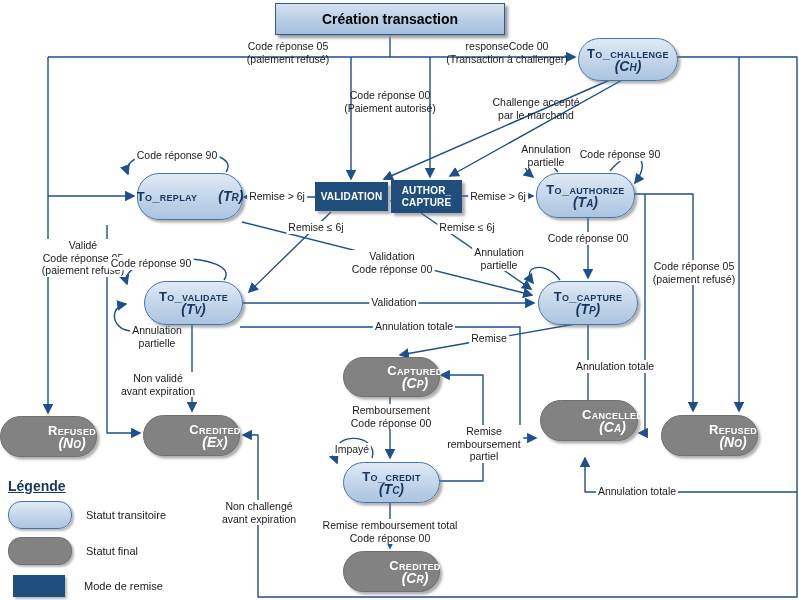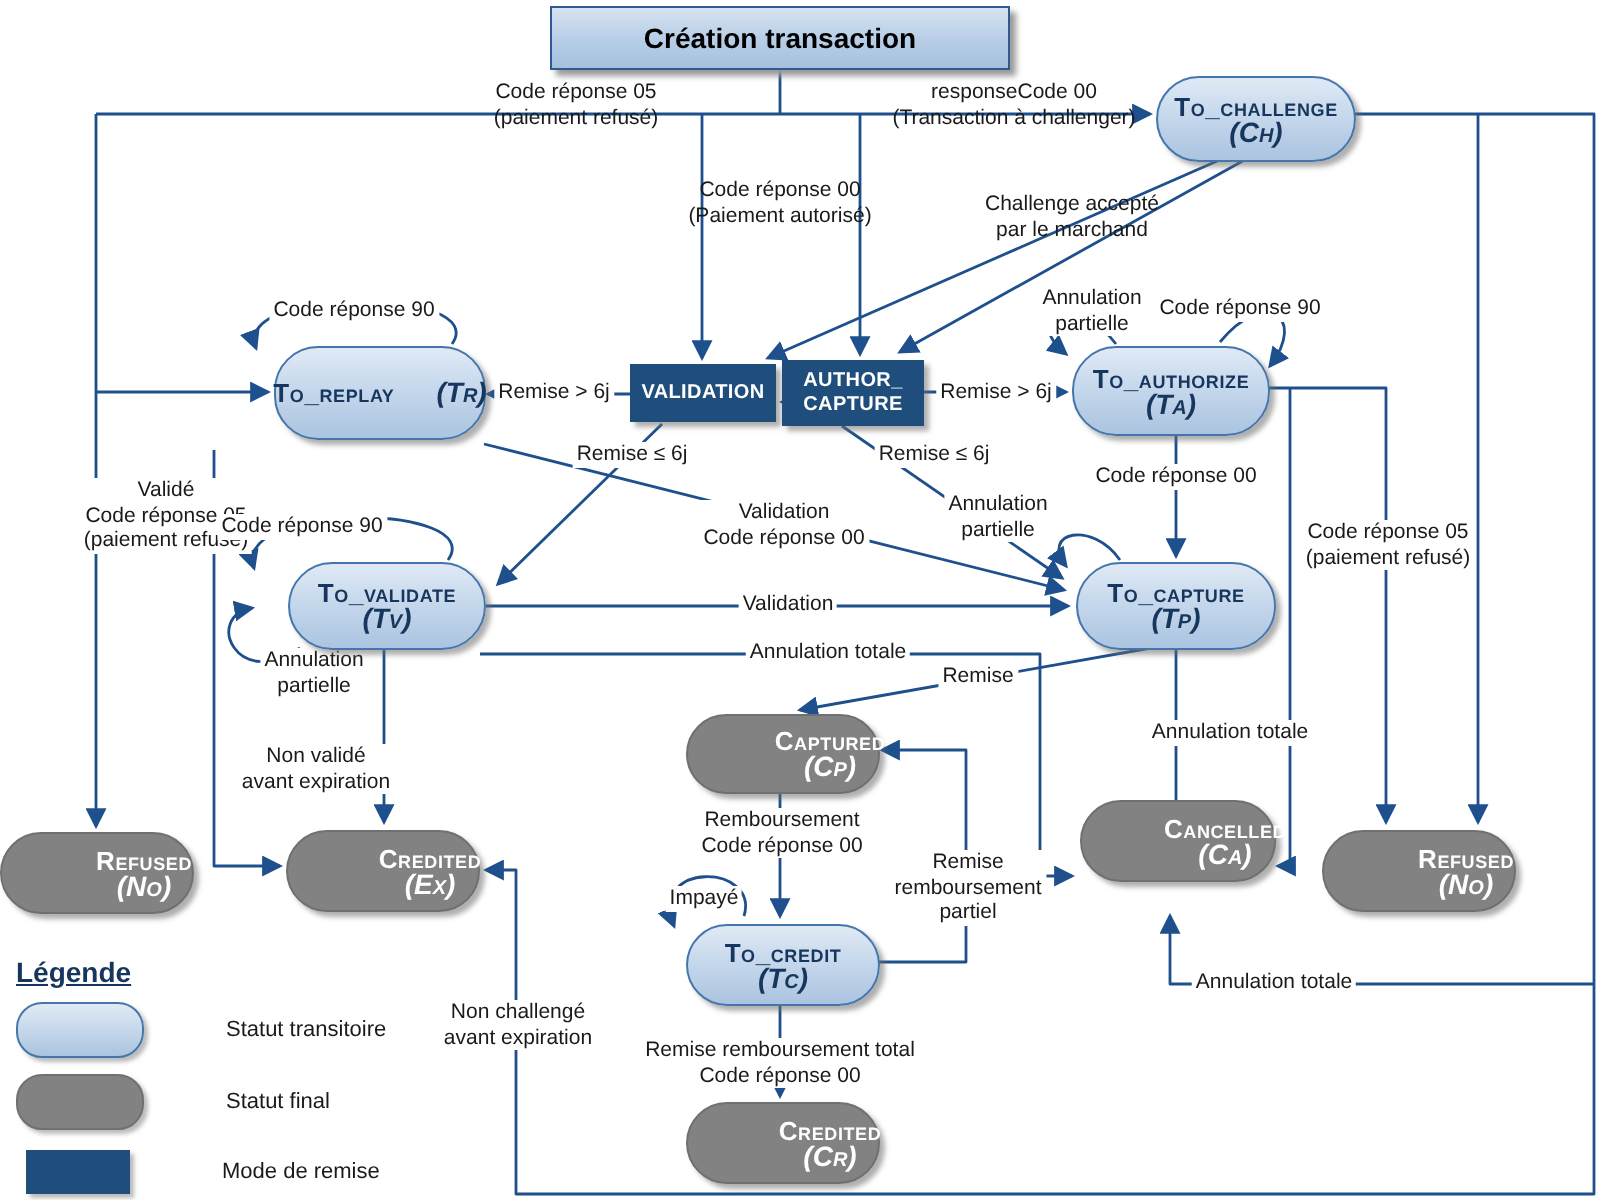--- a/index.html
+++ b/index.html
@@ -23,21 +23,21 @@
   .navybox{position:absolute;z-index:3;display:flex;flex-direction:column;justify-content:center;
            align-items:center;background:#1f4e7c;color:#fff;font-weight:bold;font-size:10px;
            line-height:11.5px;letter-spacing:.2px;box-shadow:2.5px 2.5px 2.5px rgba(110,110,110,.55);}
   #title-box{position:absolute;z-index:3;left:275px;top:3px;width:228px;height:30px;
              display:flex;align-items:center;justify-content:center;
              background:linear-gradient(180deg,#d6e2f1 0%,#b9cfe7 50%,#a5c0de 100%);
              border:1.6px solid #2e5b8f;box-shadow:3px 3px 3px #9a9a9a;
              font-weight:bold;font-size:14px;color:#000;}
   #legend{position:absolute;z-index:3;left:8px;top:478px;}
   #legend .ttl{font-size:14px;font-weight:bold;color:#17365d;text-decoration:underline;margin-bottom:7px;}
-  .leg-row{display:flex;align-items:center;margin-bottom:8px;gap:27px;}
+  .leg-row{display:flex;align-items:center;margin-bottom:8px;}
   .leg-pill{width:62px;height:26px;border-radius:13px;margin-right:14px;
             box-shadow:2px 2px 2px rgba(120,120,120,.5);}
   .leg-pill.lt{background:linear-gradient(180deg,#e0eaf5,#abc4e0);border:1.4px solid #4576ab;}
   .leg-pill.gy{background:#828282;border:1px solid #707070;}
   .leg-rect{width:52px;height:22px;background:#1f4e7c;margin:2px 19px 2px 5px;
             box-shadow:2px 2px 2px rgba(120,120,120,.5);}
   .leg-lab{font-size:11px;color:#1a1a1a;}
 </style>
 </head>
 <body>

